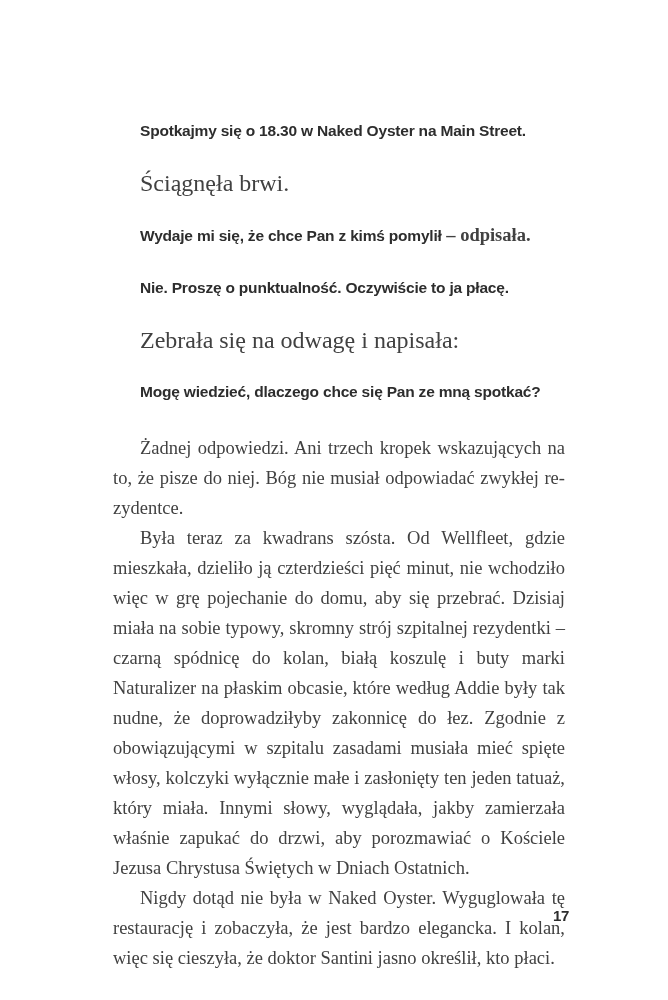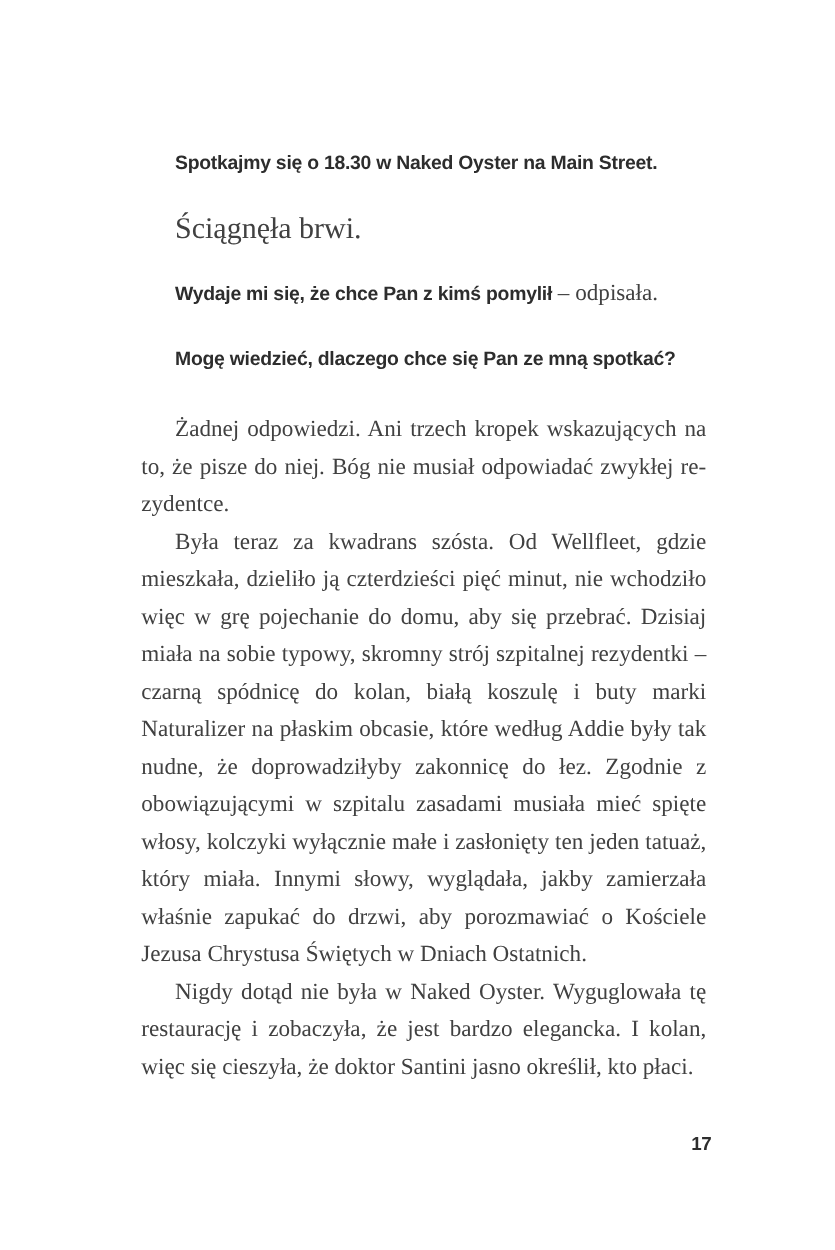--- a/index.html
+++ b/index.html
@@ -32,21 +32,21 @@
   
   .narration-line {
     font-family: "Liberation Serif", serif;
     font-size: 24px;
     line-height: 22px;
     color: #414141;
     margin: 0 0 30px 27px;
   }
   .sms-line .reply-serif {
     font-family: "Liberation Serif", serif;
-    font-weight: normal;
+    font-weight: bold;
     font-size: 18.5px;
     letter-spacing: 0;
     color: #414141;
   }
   
   .body-paragraph {
     font-family: "Liberation Serif", serif;
     font-size: 18.5px;
     line-height: 30px;
     color: #414141;
@@ -71,21 +71,23 @@
 
 <div class="book-page">
   <div class="text-column">
 
     <p class="sms-line">Spotkajmy się o 18.30 w Naked Oyster na Main Street.</p>
 
     <p class="narration-line">Ściągnęła brwi.</p>
 
     <p class="sms-line"><span>Wydaje mi się, że chce Pan z kimś pomylił</span><span class="reply-serif"> – odpisała.</span></p>
 
+    <p class="sms-line">Nie. Proszę o punktualność. Oczywiście to ja płacę.</p>
 
+    <p class="narration-line">Zebrała się na odwagę i napisała:</p>
 
     <p class="sms-line">Mogę wiedzieć, dlaczego chce się Pan ze mną spotkać?</p>
 
     <p class="body-paragraph">Żadnej odpowiedzi. Ani trzech kropek wskazujących na to, że pisze do niej. Bóg nie musiał odpowiadać zwykłej re­zydentce.</p>
 
     <p class="body-paragraph">Była teraz za kwadrans szósta. Od Wellfleet, gdzie miesz­kała, dzieliło ją czterdzieści pięć minut, nie wchodziło więc w grę pojechanie do domu, aby się przebrać. Dzisiaj miała na sobie typowy, skromny strój szpitalnej rezydentki – czar­ną spódnicę do kolan, białą koszulę i buty marki Naturalizer na płaskim obcasie, które według Addie były tak nudne, że doprowadziłyby zakonnicę do łez. Zgodnie z obowiązujący­mi w szpitalu zasadami musiała mieć spięte włosy, kolczyki wyłącznie małe i zasłonięty ten jeden tatuaż, który miała. Innymi słowy, wyglądała, jakby zamierzała właśnie zapu­kać do drzwi, aby porozmawiać o Kościele Jezusa Chrystusa Świętych w Dniach Ostatnich.</p>
 
     <p class="body-paragraph">Nigdy dotąd nie była w Naked Oyster. Wyguglowała tę restaurację i zobaczyła, że jest bardzo elegancka. I kolan, więc się cieszyła, że doktor Santini jasno określił, kto płaci.</p>
 
   </div>

